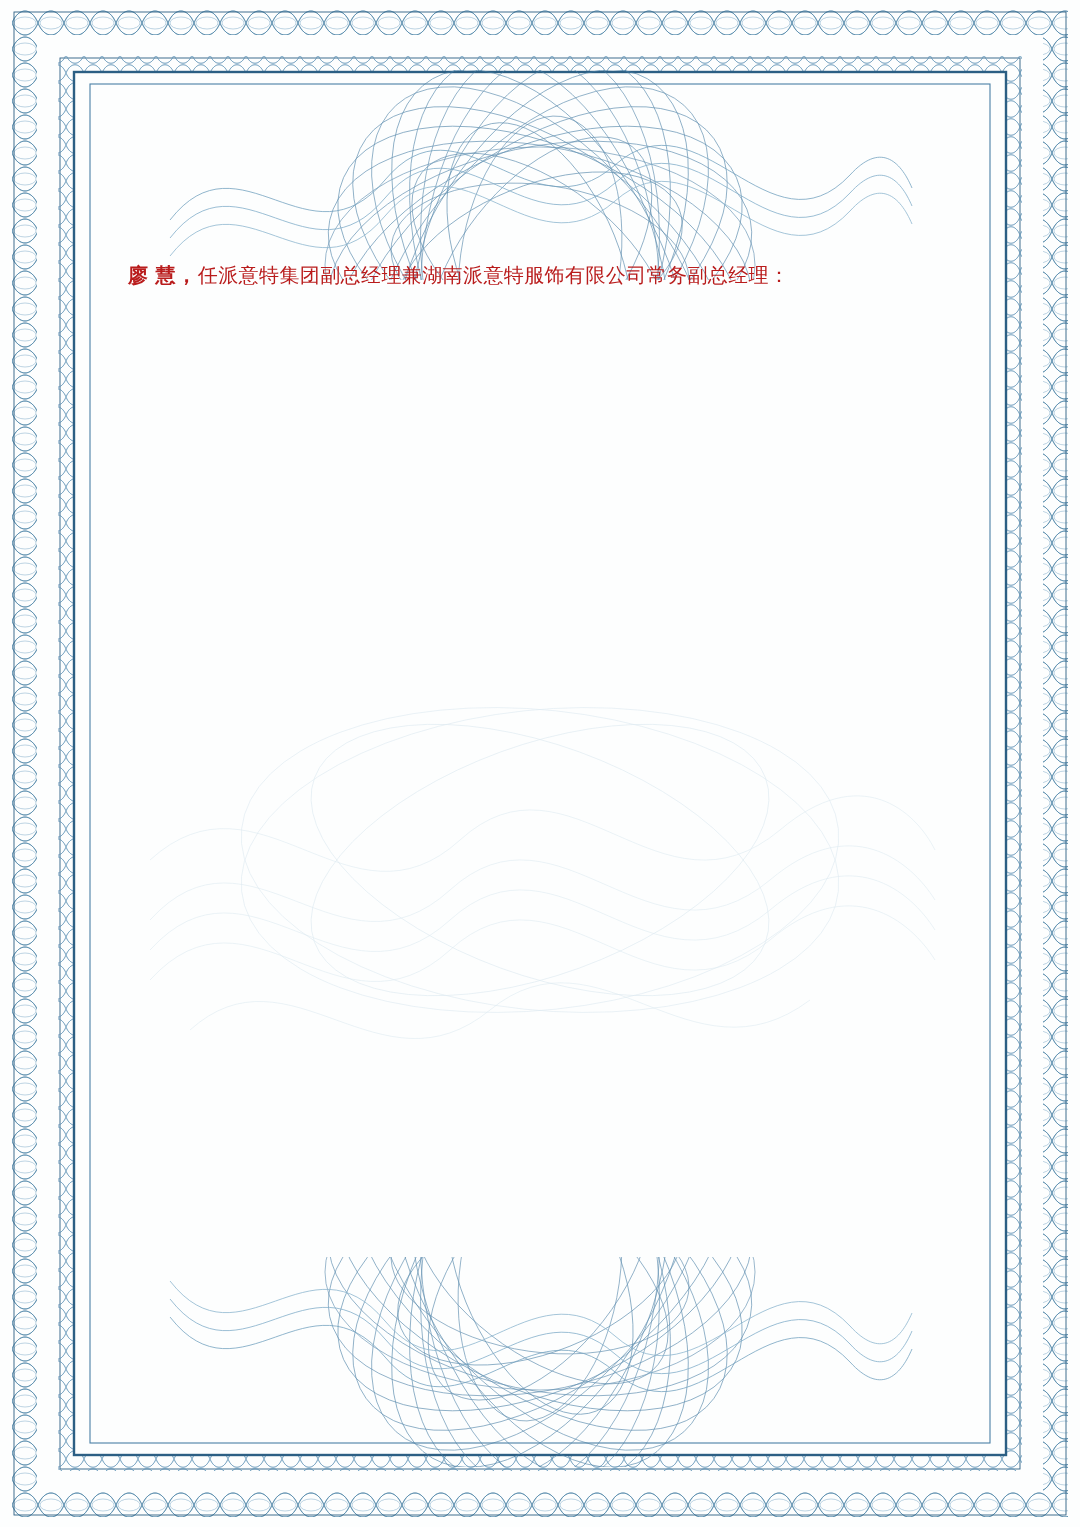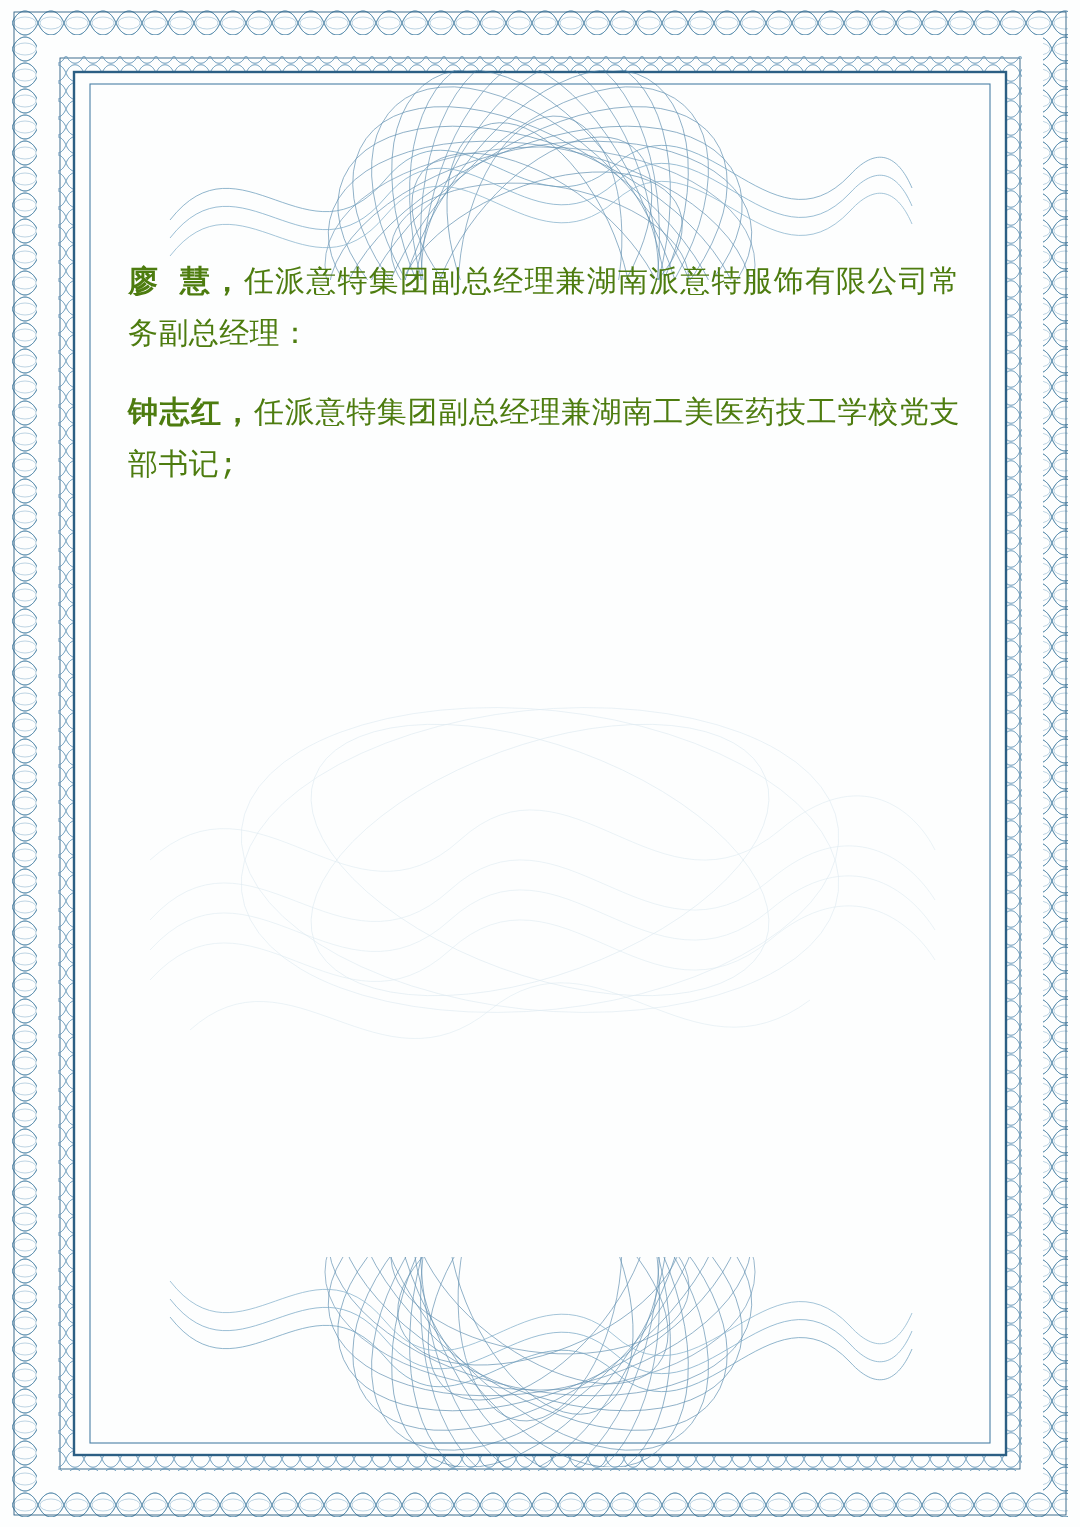--- a/index.html
+++ b/index.html
@@ -63,26 +63,26 @@
   .content {
     position: absolute;
     left: 128px;
     top: 258px;
     width: 832px;
     box-sizing: border-box;
   }
 
   .entry {
     margin: 0 0 28px 0;
-    font-size: 30px;
+    font-size: 20px;
     line-height: 1.72;
-    color: #4d7c0f;
+    color: #b91c1c;
     letter-spacing: 0.4px;
     text-align: justify;
-    font-family: Liberation Mono, monospace;
+    font-family: Liberation Serif, serif;
   }
   .entry:last-child {
     margin-bottom: 0;
   }
   .entry .name {
     font-weight: 700;
     letter-spacing: 1.2px;
   }
   .entry .desc {
     font-weight: 400;
@@ -189,22 +189,19 @@
       <ellipse cx="410" cy="300" rx="240" ry="115" transform="rotate(-20 410 300)"></ellipse>
     </g>
   </svg>
 
   <div class="content">
 
     <p class="entry">
       <span class="name">廖 慧，</span><span class="desc">任派意特集团副总经理兼湖南派意特服饰有限公司常务副总经理：</span>
     </p>
 
-    <p class="entry">
-      <span class="name">钟志红，</span><span class="desc">任派意特集团副总经理兼湖南工美医药技工学校党支部书记;</span>
-    </p>
 
 
 
 
 
   </div>
 </div>
 
 </body></html>

